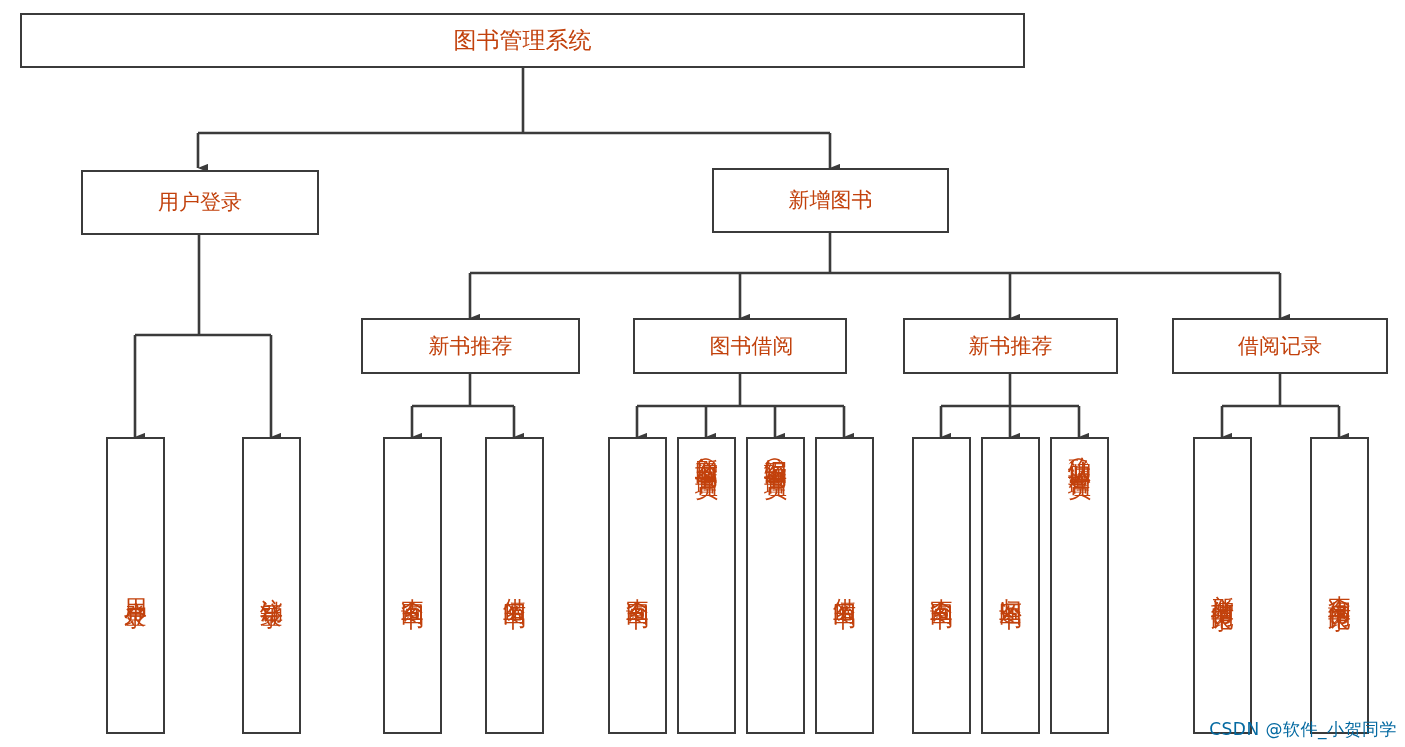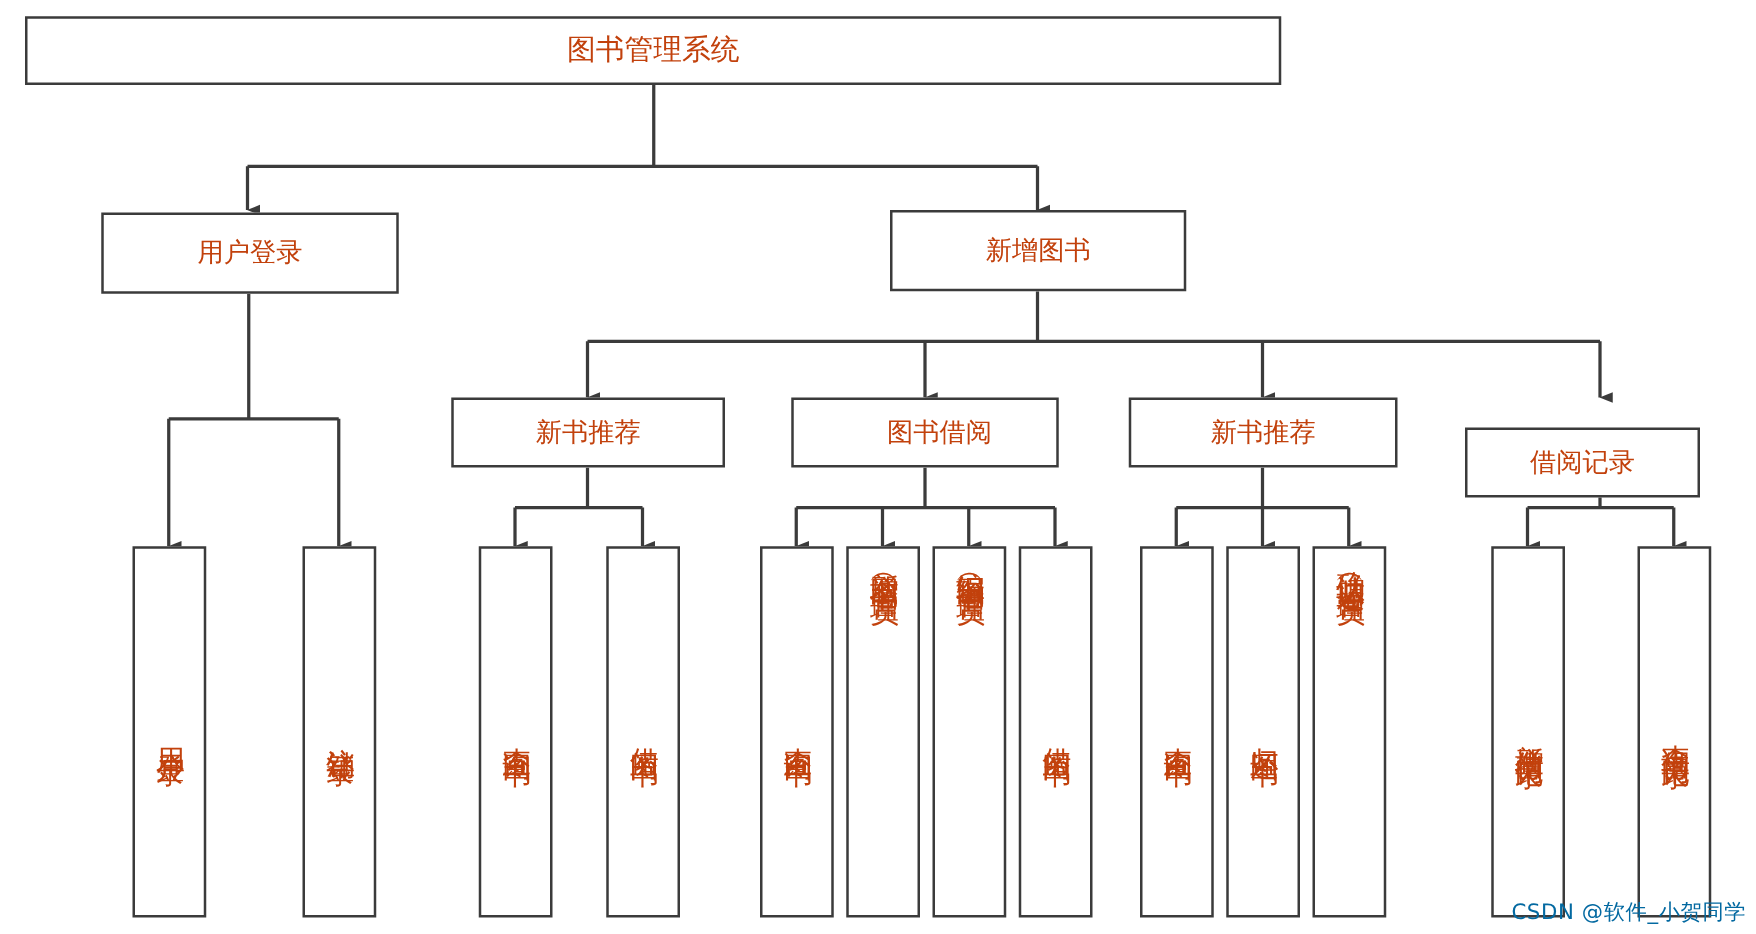--- a/index.html
+++ b/index.html
@@ -131,21 +131,21 @@
   </div>
 
   <div class="node lvl2" style="left:633px;top:318px;width:214px;height:56px;padding-left:23px;">
     <span class="lbl">图书借阅</span>
   </div>
 
   <div class="node lvl2" style="left:903px;top:318px;width:215px;height:56px;">
     <span class="lbl">新书推荐</span>
   </div>
 
-  <div class="node lvl2" style="left:1172px;top:318px;width:188px;height:56px;margin-top:24px;">
+  <div class="node lvl2" style="left:1172px;top:318px;width:216px;height:56px;">
     <span class="lbl">借阅记录</span>
   </div>
 
   <div class="node leaf center" style="left:106px;top:437px;width:59px;height:297px;">
     <span class="lbl">用户登录</span>
   </div>
 
   <div class="node leaf center" style="left:242px;top:437px;width:59px;height:297px;">
     <span class="lbl">注销登录</span>
   </div>

